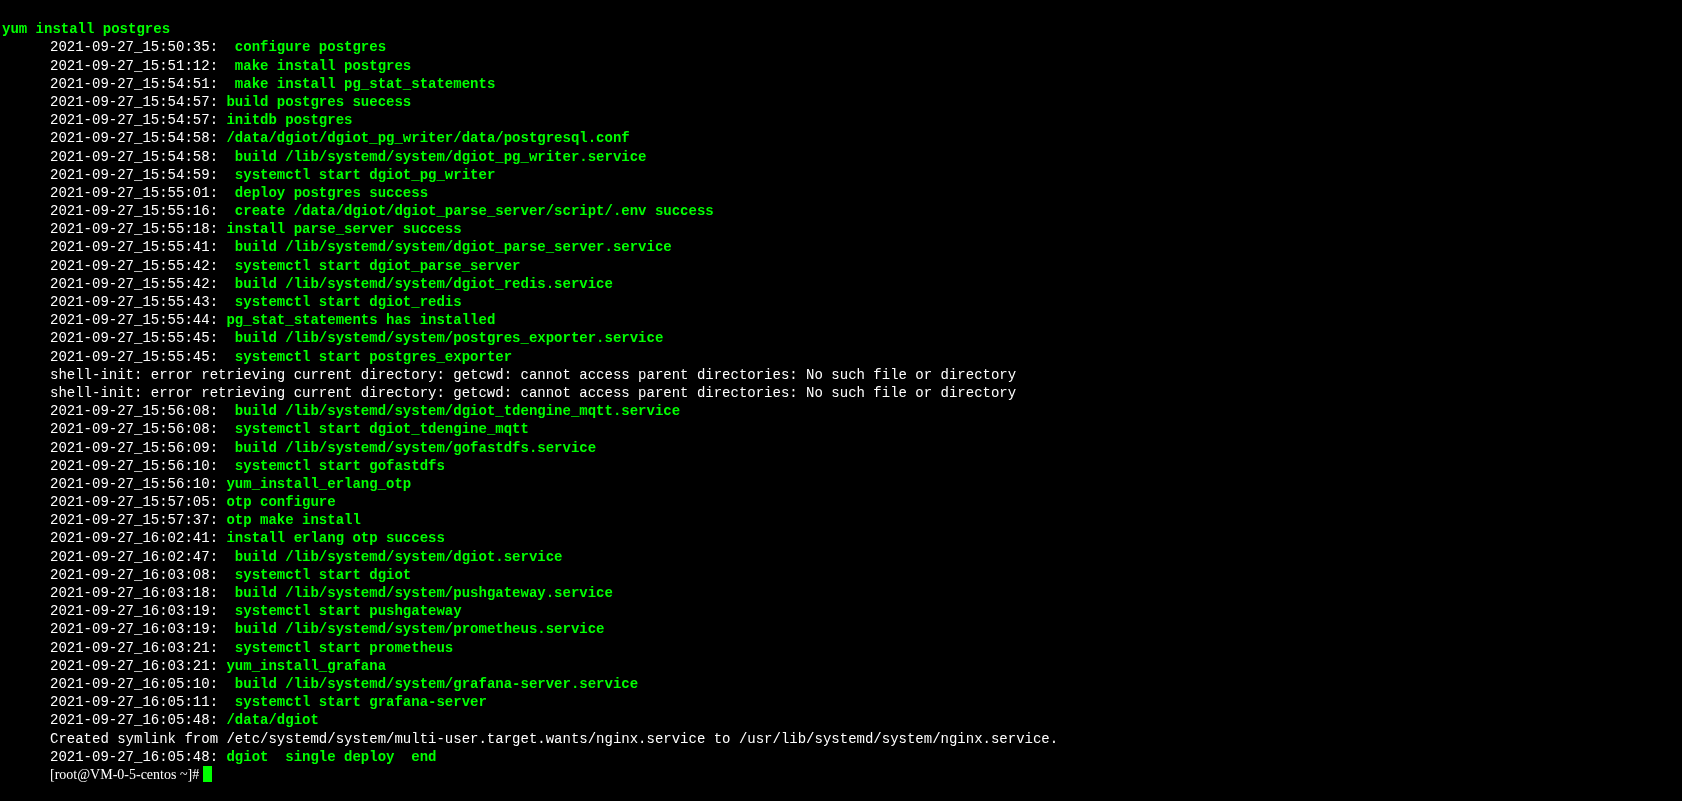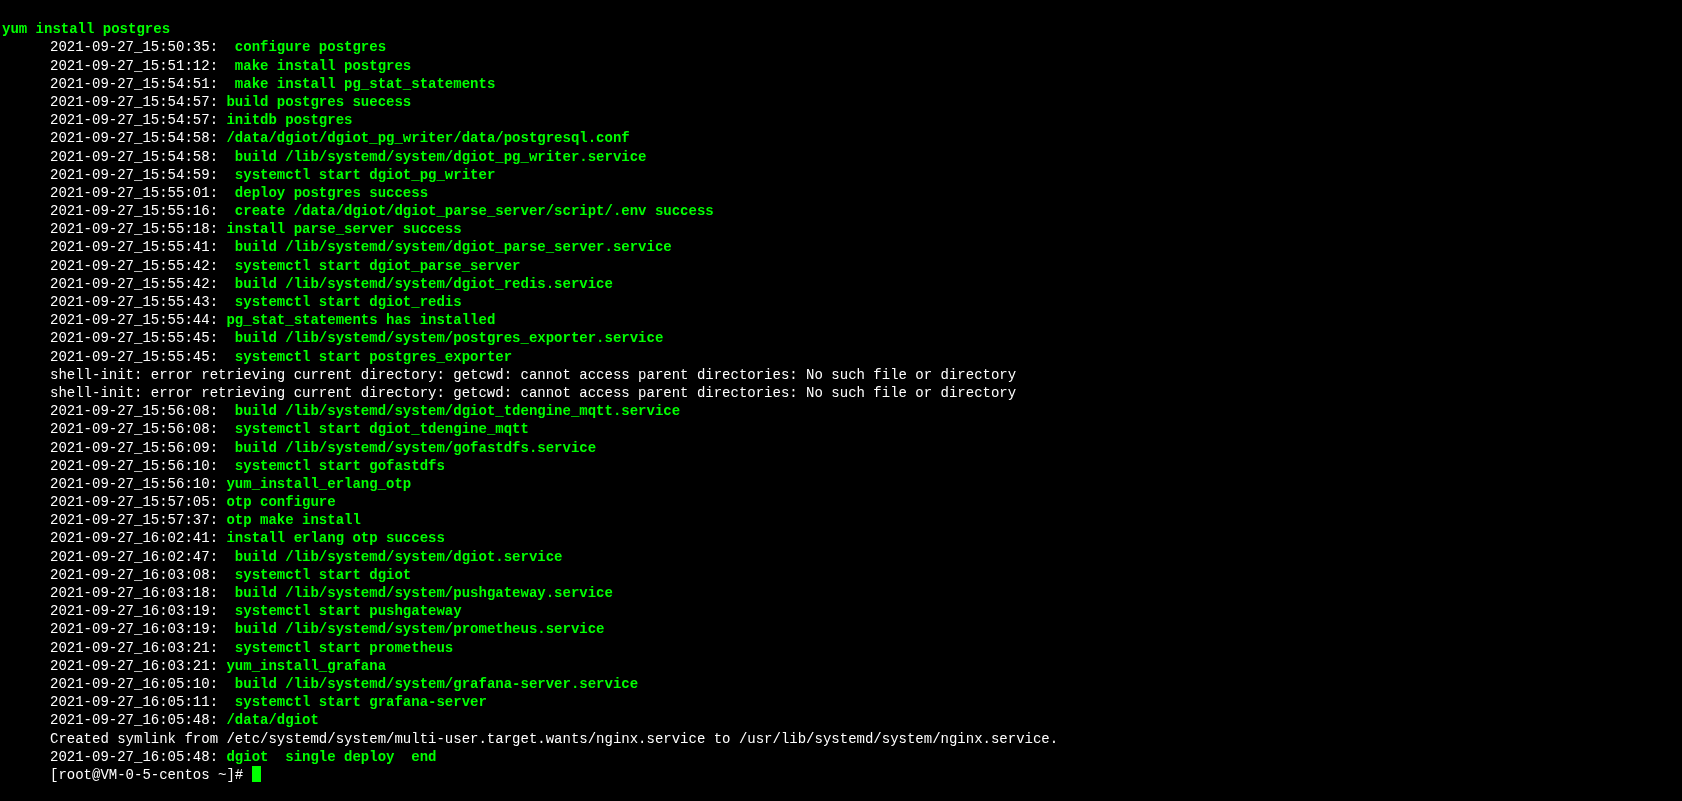--- a/index.html
+++ b/index.html
@@ -37,19 +37,20 @@
     .cursor {
       display: inline-block;
       width: 9px;
       height: 16px;
       background-color: #00ff00;
       vertical-align: text-bottom;
     }
     .prompt-line {
       display: flex;
       align-items: flex-start;
+      font-family: Liberation Serif, serif;
     }
   </style>
 </head>
 <body>
 
 <div class="terminal" id="terminal-container">
 <div class="line"><span class="green">yum install postgres</span></div><div class="line"><span class="white">2021-09-27_15:50:35: </span><span class="green"> configure postgres</span></div><div class="line"><span class="white">2021-09-27_15:51:12: </span><span class="green"> make install postgres</span></div><div class="line"><span class="white">2021-09-27_15:54:51: </span><span class="green"> make install pg_stat_statements</span></div><div class="line"><span class="white">2021-09-27_15:54:57: </span><span class="green">build postgres suecess</span></div><div class="line"><span class="white">2021-09-27_15:54:57: </span><span class="green">initdb postgres</span></div><div class="line"><span class="white">2021-09-27_15:54:58: </span><span class="green">/data/dgiot/dgiot_pg_writer/data/postgresql.conf</span></div><div class="line"><span class="white">2021-09-27_15:54:58: </span><span class="green"> build /lib/systemd/system/dgiot_pg_writer.service</span></div><div class="line"><span class="white">2021-09-27_15:54:59: </span><span class="green"> systemctl start dgiot_pg_writer</span></div><div class="line"><span class="white">2021-09-27_15:55:01: </span><span class="green"> deploy postgres success</span></div><div class="line"><span class="white">2021-09-27_15:55:16: </span><span class="green"> create /data/dgiot/dgiot_parse_server/script/.env success</span></div><div class="line"><span class="white">2021-09-27_15:55:18: </span><span class="green">install parse_server success</span></div><div class="line"><span class="white">2021-09-27_15:55:41: </span><span class="green"> build /lib/systemd/system/dgiot_parse_server.service</span></div><div class="line"><span class="white">2021-09-27_15:55:42: </span><span class="green"> systemctl start dgiot_parse_server</span></div><div class="line"><span class="white">2021-09-27_15:55:42: </span><span class="green"> build /lib/systemd/system/dgiot_redis.service</span></div><div class="line"><span class="white">2021-09-27_15:55:43: </span><span class="green"> systemctl start dgiot_redis</span></div><div class="line"><span class="white">2021-09-27_15:55:44: </span><span class="green">pg_stat_statements has installed</span></div><div class="line"><span class="white">2021-09-27_15:55:45: </span><span class="green"> build /lib/systemd/system/postgres_exporter.service</span></div><div class="line"><span class="white">2021-09-27_15:55:45: </span><span class="green"> systemctl start postgres_exporter</span></div><div class="line"><span class="white">shell-init: error retrieving current directory: getcwd: cannot access parent directories: No such file or directory</span></div><div class="line"><span class="white">shell-init: error retrieving current directory: getcwd: cannot access parent directories: No such file or directory</span></div><div class="line"><span class="white">2021-09-27_15:56:08: </span><span class="green"> build /lib/systemd/system/dgiot_tdengine_mqtt.service</span></div><div class="line"><span class="white">2021-09-27_15:56:08: </span><span class="green"> systemctl start dgiot_tdengine_mqtt</span></div><div class="line"><span class="white">2021-09-27_15:56:09: </span><span class="green"> build /lib/systemd/system/gofastdfs.service</span></div><div class="line"><span class="white">2021-09-27_15:56:10: </span><span class="green"> systemctl start gofastdfs</span></div><div class="line"><span class="white">2021-09-27_15:56:10: </span><span class="green">yum_install_erlang_otp</span></div><div class="line"><span class="white">2021-09-27_15:57:05: </span><span class="green">otp configure</span></div><div class="line"><span class="white">2021-09-27_15:57:37: </span><span class="green">otp make install</span></div><div class="line"><span class="white">2021-09-27_16:02:41: </span><span class="green">install erlang otp success</span></div><div class="line"><span class="white">2021-09-27_16:02:47: </span><span class="green"> build /lib/systemd/system/dgiot.service</span></div><div class="line"><span class="white">2021-09-27_16:03:08: </span><span class="green"> systemctl start dgiot</span></div><div class="line"><span class="white">2021-09-27_16:03:18: </span><span class="green"> build /lib/systemd/system/pushgateway.service</span></div><div class="line"><span class="white">2021-09-27_16:03:19: </span><span class="green"> systemctl start pushgateway</span></div><div class="line"><span class="white">2021-09-27_16:03:19: </span><span class="green"> build /lib/systemd/system/prometheus.service</span></div><div class="line"><span class="white">2021-09-27_16:03:21: </span><span class="green"> systemctl start prometheus</span></div><div class="line"><span class="white">2021-09-27_16:03:21: </span><span class="green">yum_install_grafana</span></div><div class="line"><span class="white">2021-09-27_16:05:10: </span><span class="green"> build /lib/systemd/system/grafana-server.service</span></div><div class="line"><span class="white">2021-09-27_16:05:11: </span><span class="green"> systemctl start grafana-server</span></div><div class="line"><span class="white">2021-09-27_16:05:48: </span><span class="green">/data/dgiot</span></div><div class="line"><span class="white">Created symlink from /etc/systemd/system/multi-user.target.wants/nginx.service to /usr/lib/systemd/system/nginx.service.</span></div><div class="line"><span class="white">2021-09-27_16:05:48: </span><span class="green">dgiot  single deploy  end</span></div><div class="line prompt-line"><span class="white">[root@VM-0-5-centos ~]# </span><span class="cursor"></span></div></div>
 
 </body></html>

